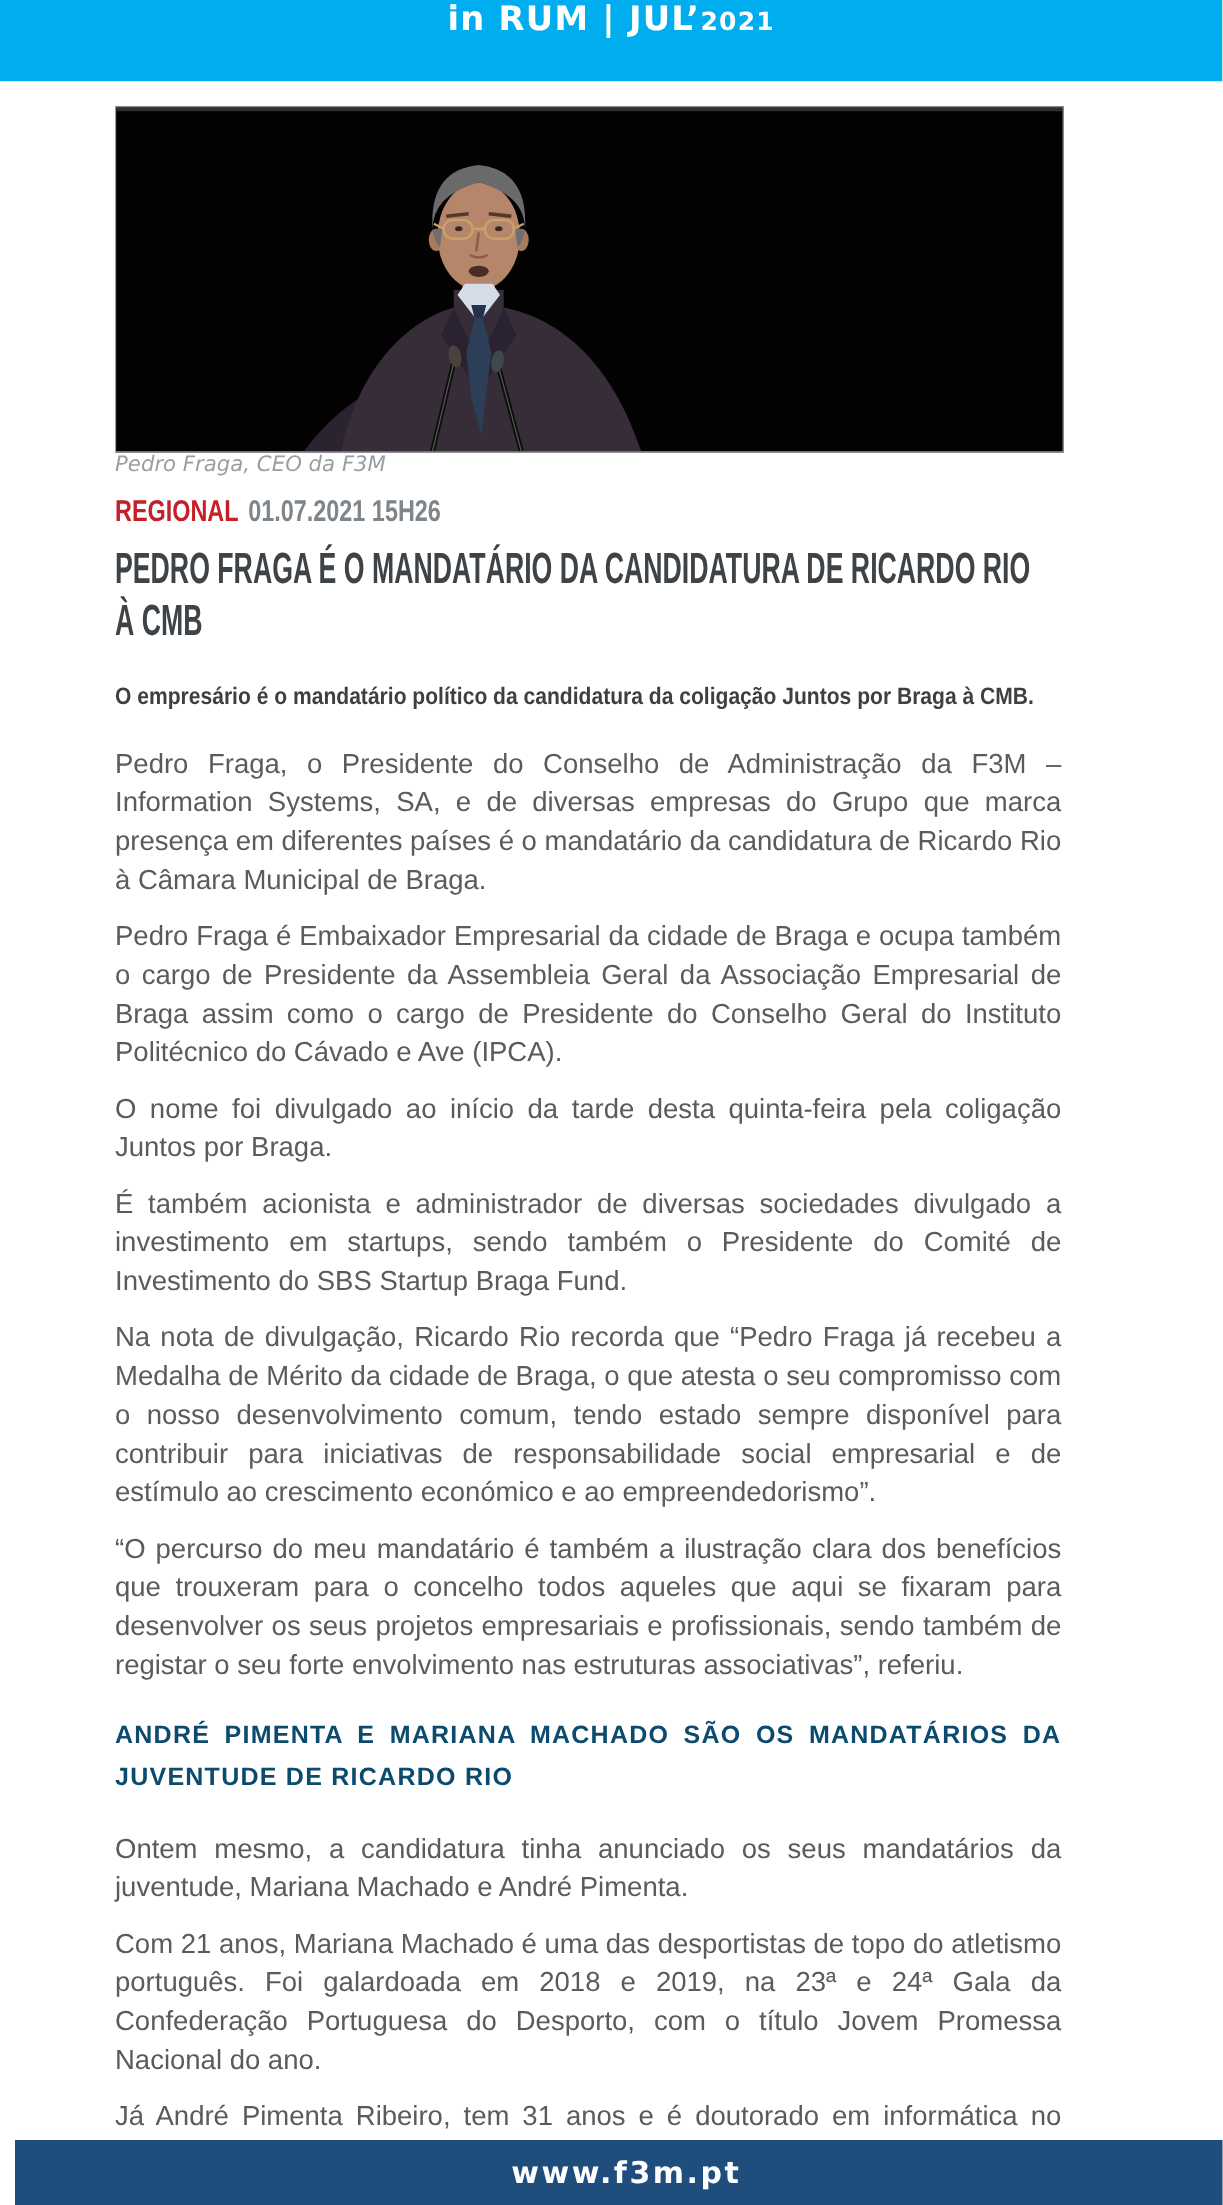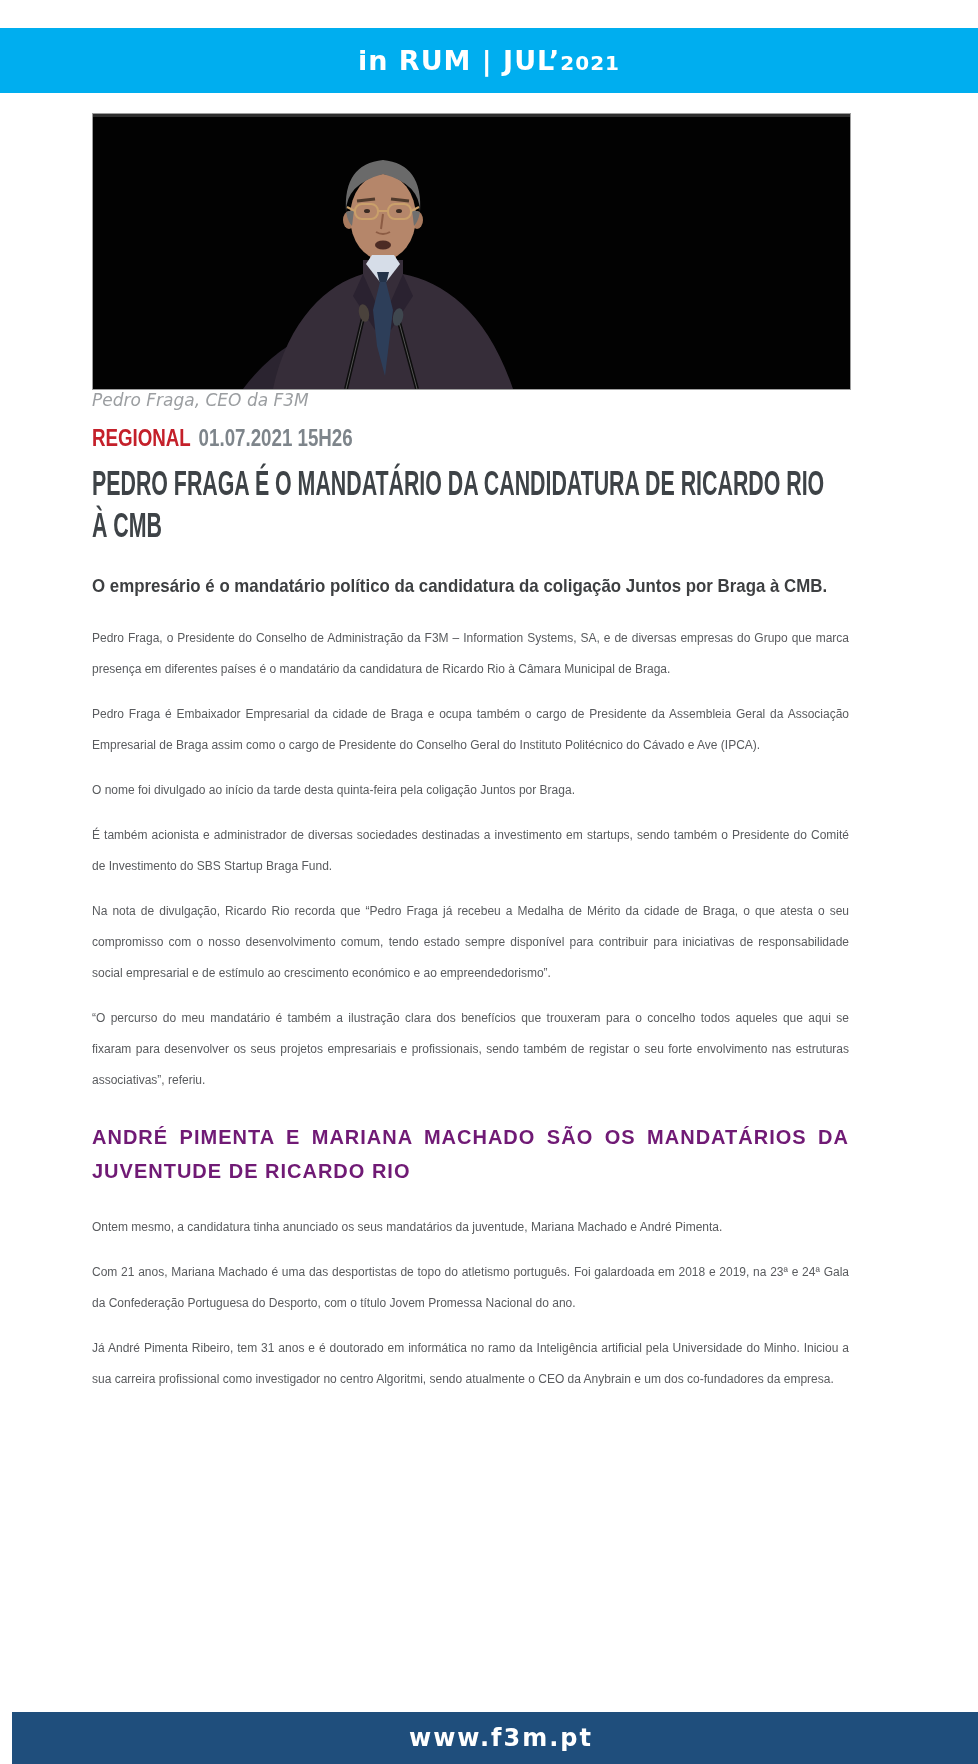--- a/index.html
+++ b/index.html
@@ -4,21 +4,21 @@
 <style>
   html,body{margin:0;padding:0;}
   body{
     width:978px;height:1764px;position:relative;background:#ffffff;
     font-family:"Liberation Sans", sans-serif;overflow:hidden;
   }
   
   .banner{
     height:65px;width:100%;
     background:var(--banner_bg,#00aeef);
-    display:flex;align-items:center;justify-content:center;margin-top:28px;
+    display:flex;justify-content:center;
   }
   .banner-text{
     color:#ffffff;font-family:"DejaVu Sans", sans-serif;
     font-weight:bold;font-size:27px;letter-spacing:1px;white-space:nowrap;
   }
   .banner-year{font-size:20px;letter-spacing:1px;}
 
   .content{width:757px;margin-left:92px;}
 
   figure.photo{
@@ -44,29 +44,29 @@
     color:var(--headline,#3e4347);font-size:35px;line-height:42px;font-weight:bold;
   }
   .headline .hline{display:block;white-space:nowrap;}
 
   .lede{
     margin:24px 0 0 0;transform:scaleX(0.887);transform-origin:0 0;
     white-space:nowrap;font-weight:bold;font-size:19px;line-height:31px;color:#3d3f41;
   }
 
   p.body{
-    margin:14px 0 0 0;font-size:12px;line-height:31px;
+    margin:14px 0 0 0;font-size:22px;line-height:31px;
     color:var(--body_text,#595b5e);text-align:justify;
   }
   p.body.first{margin-top:22px;}
   p.body.after-subhead{margin-top:24px;}
 
   .subhead{
     margin:24px 0 0 0;font-size:20px;line-height:34px;font-weight:bold;
-    letter-spacing:1px;color:#701a75;text-align:justify;
+    letter-spacing:1px;color:#0c4a6e;text-align:justify;
   }
 
   .footer{
     position:absolute;left:12px;top:1712px;width:978px;height:52px;
     background:var(--footer_bg,#1f4e7c);
     display:flex;align-items:center;justify-content:center;
   }
   .footer-url{
     color:#ffffff;font-family:"DejaVu Sans", sans-serif;font-weight:bold;
     font-size:24px;letter-spacing:2px;text-decoration:none;
@@ -145,21 +145,21 @@
   <h1 class="headline">
     <span class="hline">PEDRO FRAGA É O MANDATÁRIO DA CANDIDATURA DE RICARDO RIO</span>
     <span class="hline">À CMB</span>
   </h1>
 
   <p class="lede">O empresário é o mandatário político da candidatura da coligação Juntos por Braga à CMB.</p>
 
   <p class="body first">Pedro Fraga, o Presidente do Conselho de Administração da F3M – Information Systems, SA, e de diversas empresas do Grupo que marca presença em diferentes países é o mandatário da candidatura de Ricardo Rio à Câmara Municipal de Braga.</p>
   <p class="body">Pedro Fraga é Embaixador Empresarial da cidade de Braga e ocupa também o cargo de Presidente da Assembleia Geral da Associação Empresarial de Braga assim como o cargo de Presidente do Conselho Geral do Instituto Politécnico do Cávado e Ave (IPCA).</p>
   <p class="body">O nome foi divulgado ao início da tarde desta quinta-feira pela coligação Juntos por Braga.</p>
-  <p class="body">É também acionista e administrador de diversas sociedades destinadas a investimento em startups, sendo também o Presidente do Comité de Investimento do SBS Startup Braga Fund.</p>
+  <p class="body">É também acionista e administrador de diversas sociedades divulgado a investimento em startups, sendo também o Presidente do Comité de Investimento do SBS Startup Braga Fund.</p>
   <p class="body">Na nota de divulgação, Ricardo Rio recorda que “Pedro Fraga já recebeu a Medalha de Mérito da cidade de Braga, o que atesta o seu compromisso com o nosso desenvolvimento comum, tendo estado sempre disponível para contribuir para iniciativas de responsabilidade social empresarial e de estímulo ao crescimento económico e ao empreendedorismo”.</p>
   <p class="body">“O percurso do meu mandatário é também a ilustração clara dos benefícios que trouxeram para o concelho todos aqueles que aqui se fixaram para desenvolver os seus projetos empresariais e profissionais, sendo também de registar o seu forte envolvimento nas estruturas associativas”, referiu.</p>
 
   <h2 class="subhead">ANDRÉ PIMENTA E MARIANA MACHADO SÃO OS MANDATÁRIOS DA JUVENTUDE DE RICARDO RIO</h2>
 
   <p class="body after-subhead">Ontem mesmo, a candidatura tinha anunciado os seus mandatários da juventude, Mariana Machado e André Pimenta.</p>
   <p class="body">Com 21 anos, Mariana Machado é uma das desportistas de topo do atletismo português. Foi galardoada em 2018 e 2019, na 23ª e 24ª Gala da Confederação Portuguesa do Desporto, com o título Jovem Promessa Nacional do ano.</p>
   <p class="body">Já André Pimenta Ribeiro, tem 31 anos e é doutorado em informática no ramo da Inteligência artificial pela Universidade do Minho. Iniciou a sua carreira profissional como investigador no centro Algoritmi, sendo atualmente o CEO da Anybrain e um dos co-fundadores da empresa.</p>
 
 </main>

